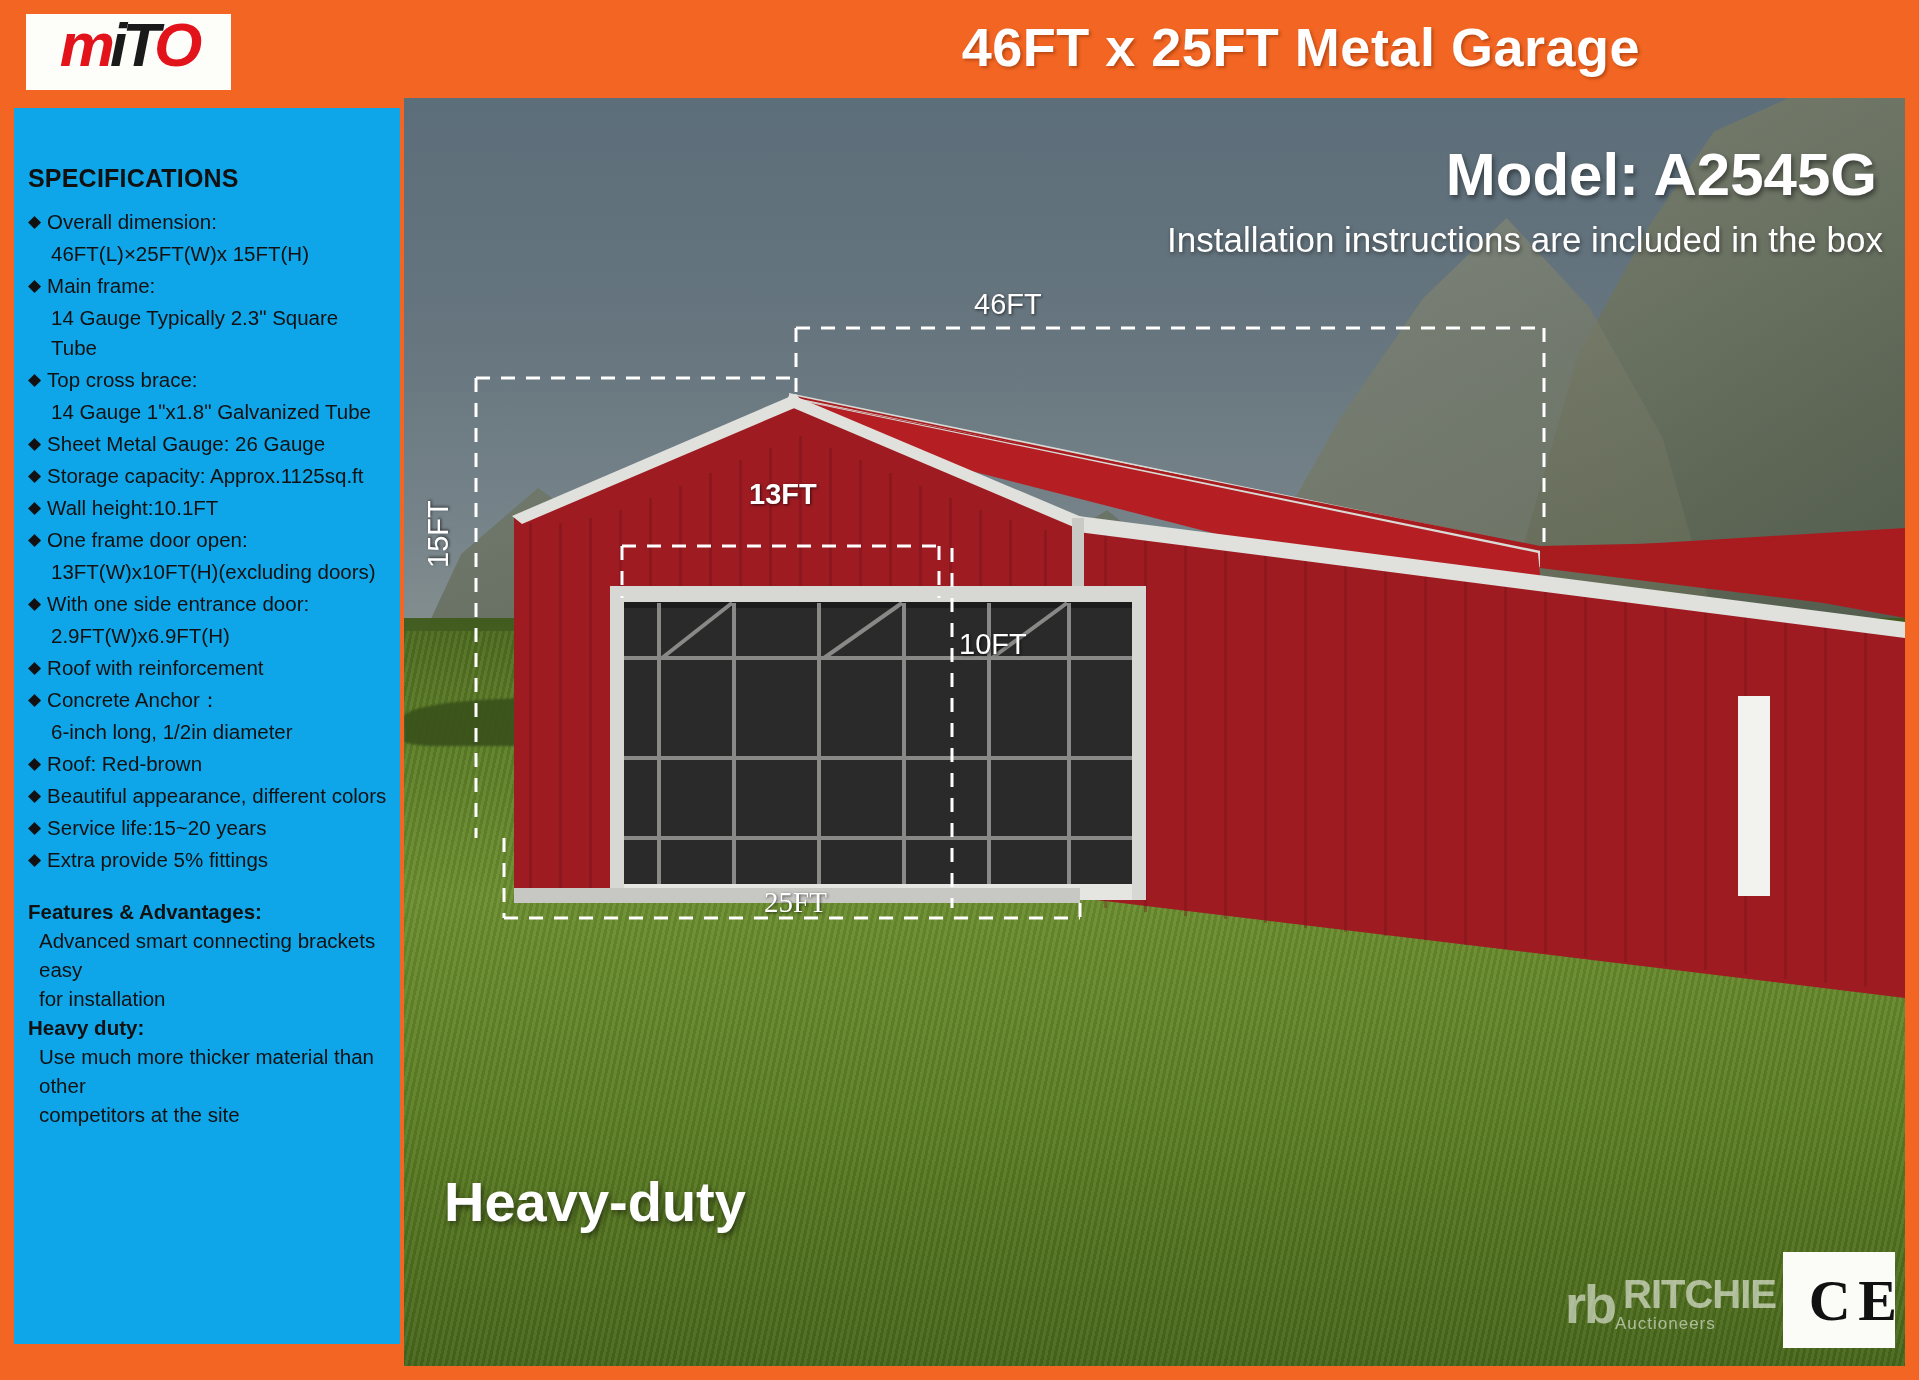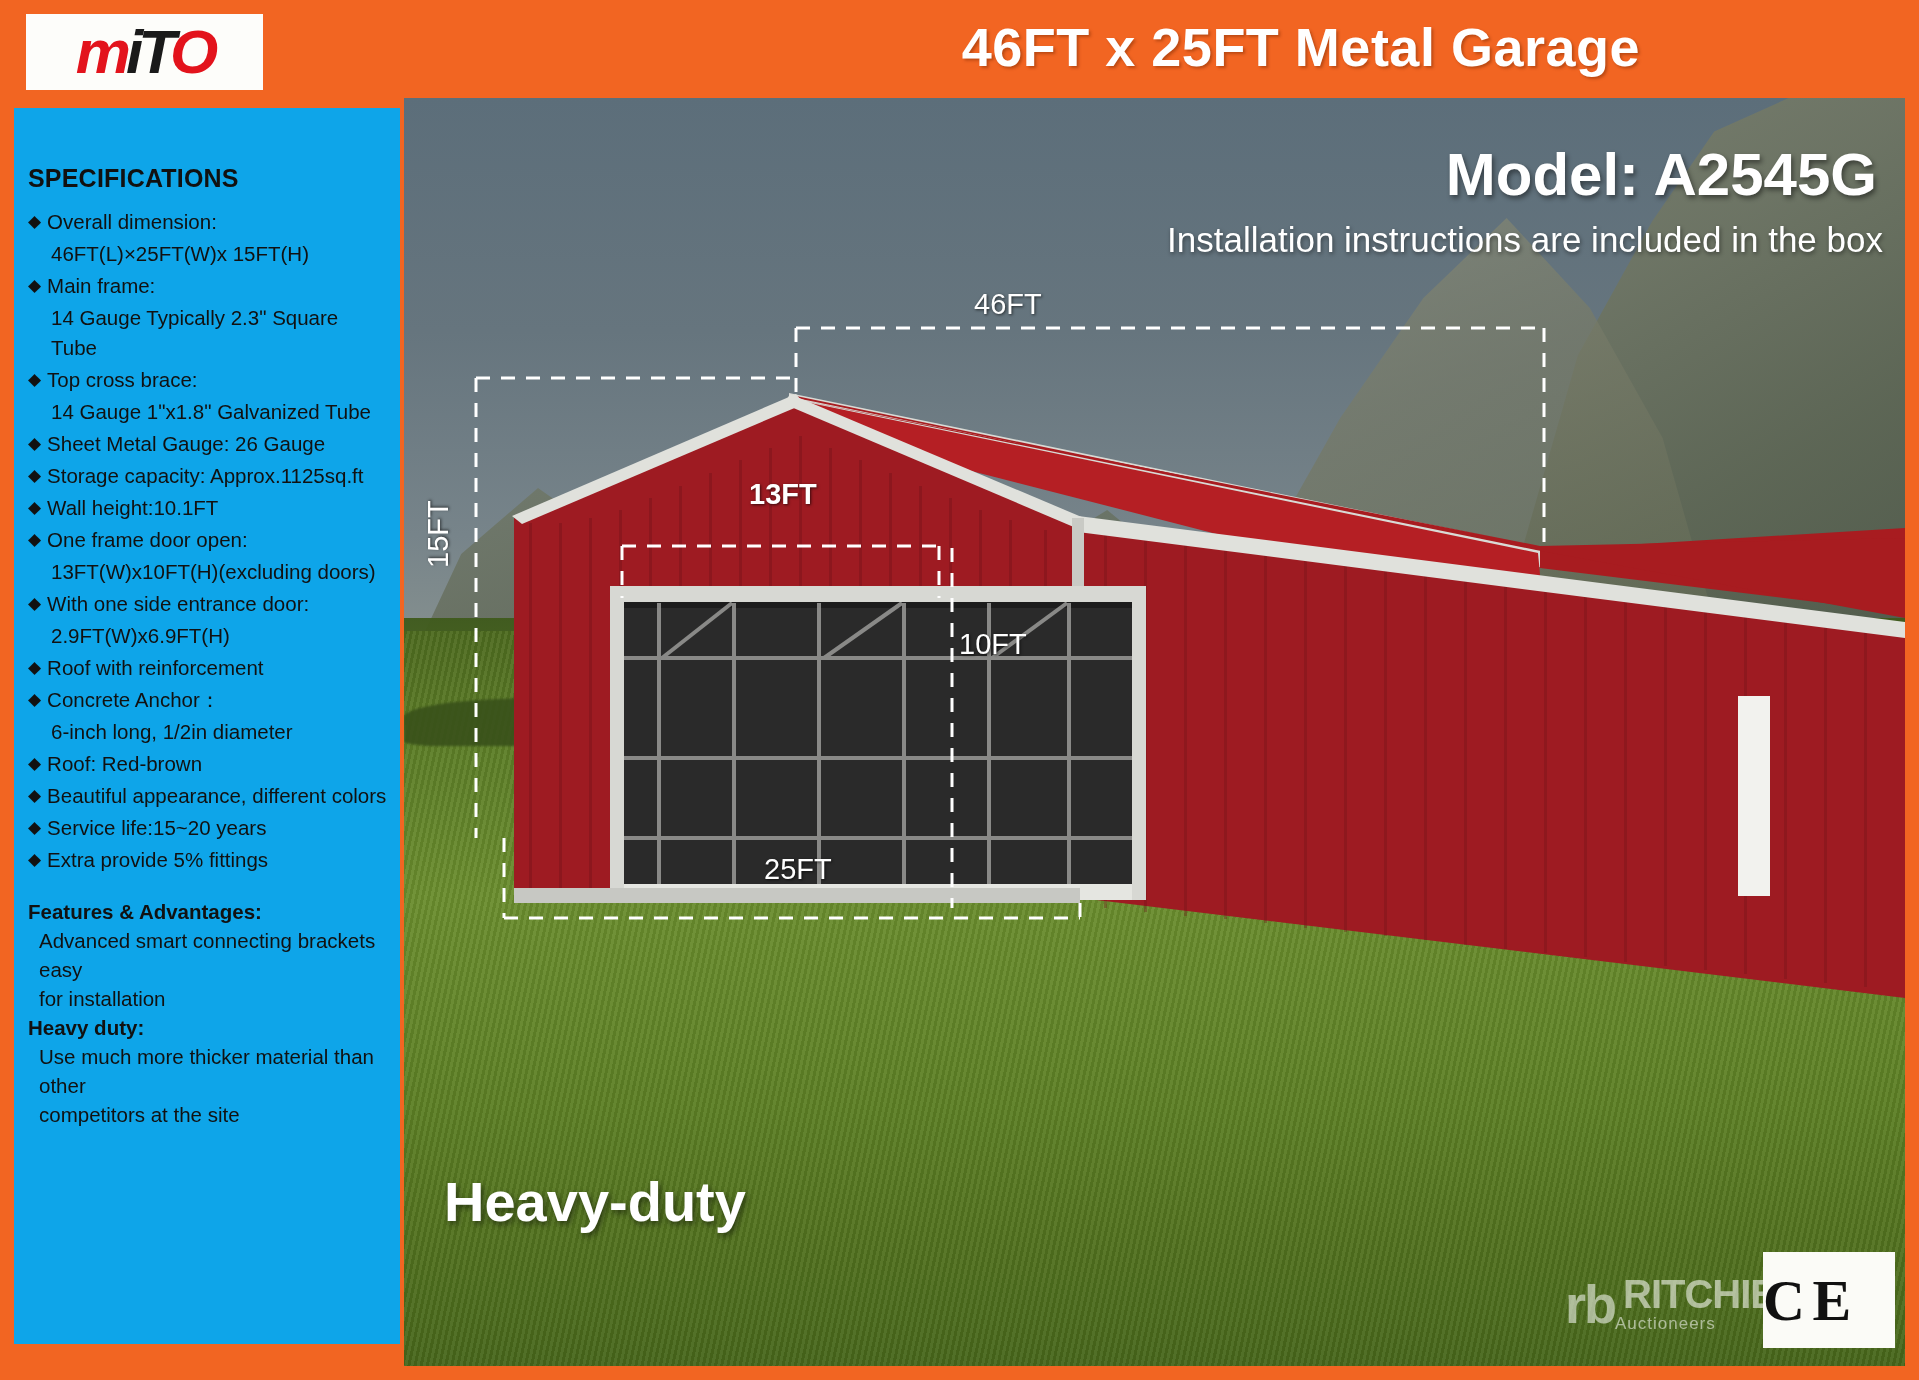--- a/index.html
+++ b/index.html
@@ -6,22 +6,22 @@
   html,body { width:1919px; height:1380px; overflow:hidden; }
   body {
     font-family:"Liberation Sans", sans-serif;
     background:#F26522;
   }
   #root { position:relative; width:1919px; height:1380px; background:#F26522; }
 
   
   #header { position:absolute; left:0; top:0; width:1919px; height:108px; }
   #logo-box {
-    position:absolute; left:26px; top:14px; width:237px; height:76px;
-    background:#fdfdfa; display:flex; align-items:center; justify-content:center;
+    position:absolute; left:26px; top:14px; width:205px; height:76px;
+    background:#fdfdfa; display:flex; justify-content:center;
   }
   #logo-text {
     font-weight:bold; font-style:italic; font-size:62px; letter-spacing:-5px;
     line-height:1; color:#E3131C; white-space:nowrap;
   }
   #logo-text .t-black { color:#1a1a1a; }
   #header-title {
     position:absolute; left:420px; top:16px; width:1220px;
     text-align:right; color:#ffffff; font-weight:bold; font-size:54px;
     letter-spacing:0.5px;
@@ -125,36 +125,36 @@
   
   #garage-svg { position:absolute; left:0; top:0; width:1501px; height:1268px; }
 
   .dim-label {
     position:absolute; color:#fff; font-size:29px; font-weight:normal;
     text-shadow:1px 1px 3px rgba(0,0,0,.65); white-space:nowrap;
   }
   #dim-46 { left:570px; top:190px; }
   #dim-13 { left:345px; top:380px;font-weight:bold; }
   #dim-10 { left:555px; top:530px; }
-  #dim-25 { left:360px; top:755px; }
+  #dim-25 { left:360px; top:788px;font-family:Liberation Serif, serif; }
   #dim-15 { left:18px; top:470px; transform:rotate(-90deg); transform-origin:left top; }
 
   
   #rb-watermark {
     position:absolute; right:129px; bottom:32px; display:flex; align-items:center;
     opacity:.62; pointer-events:none;
   }
   #rb-mark {
     color:#e8ece2; font-weight:bold; font-size:54px; line-height:.9; letter-spacing:-2px;
   }
   #rb-name { color:#eef1e8; font-weight:bold; font-size:40px; line-height:1; margin-left:8px; letter-spacing:-1px;}
   #rb-sub { color:#e8ece2; font-size:17px; letter-spacing:1px; }
   #ce-box {
-    position:absolute; right:10px; bottom:18px; width:132px; height:96px;
-    background:#fbfbf7; display:flex; align-items:center; justify-content:flex-start;margin-top:32px;
+    position:absolute; right:10px; bottom:18px; width:112px; height:96px;
+    background:#fbfbf7; display:flex; align-items:center; justify-content:flex-end;margin-top:32px;
   }
   #ce-text { font-size:58px; font-weight:bold; color:#111; letter-spacing:-2px; font-family:"Liberation Serif", serif;}
 </style>
 </head>
 <body>
 
 <div id="root">
 
   <div id="header">
     <div id="logo-box">

